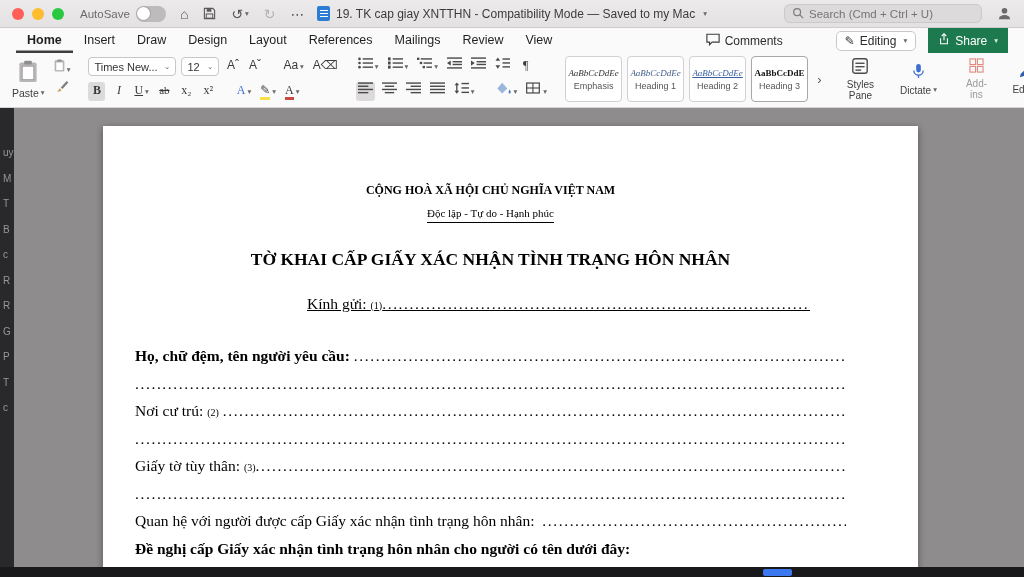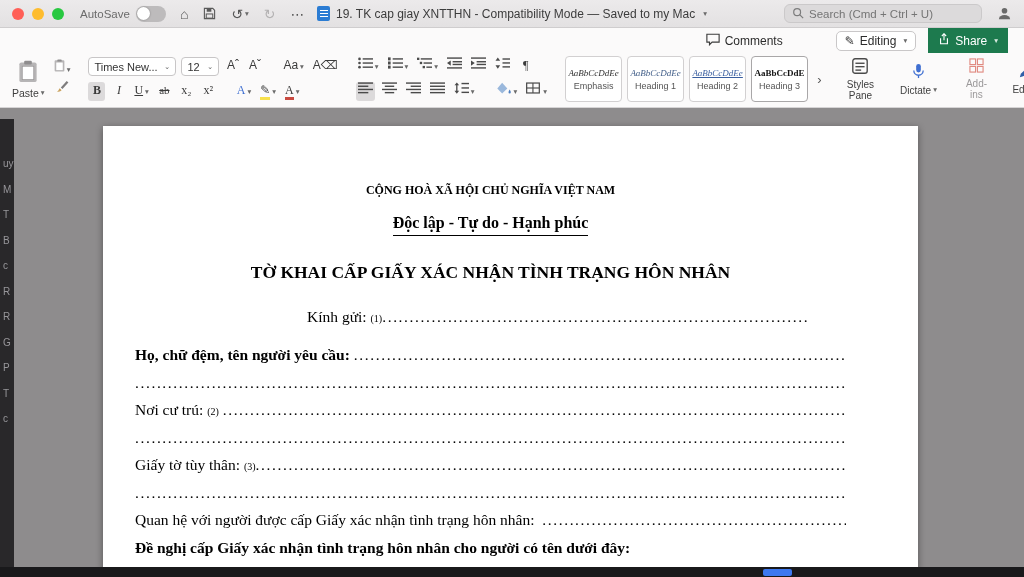--- a/index.html
+++ b/index.html
@@ -81,37 +81,37 @@
   .slabel{font-size:9px;color:#555;}
   .gal-next{font-size:13px;color:#555;padding:0 2px;}
   .bigbtn{display:flex;flex-direction:column;align-items:center;justify-content:center;gap:3px;font-size:10px;
     color:#3e3e3e;line-height:1.1;padding:0 5px;text-align:center;min-width:42px;}
   .bigbtn.gray{color:#9b999a;}
   .lblrow{display:flex;align-items:center;}
   .sp-lbl{width:34px;}
 
   
   .docarea{position:relative;flex:1;background:#8e8c8d;overflow:hidden;}
-  .leftstrip{position:absolute;left:0;top:11px;bottom:0;width:14px;background:#29282a;overflow:hidden;
+  .leftstrip{position:absolute;left:0;top:0;bottom:0;width:14px;background:#29282a;overflow:hidden;
     padding-top:32px;z-index:3;}
   .strip-letter{height:25.5px;line-height:25.5px;font-size:10px;color:#97969a;padding-left:3px;white-space:nowrap;}
   .page{position:absolute;left:103px;top:18px;width:815px;height:472px;background:#fff;
     box-shadow:0 2px 7px rgba(0,0,0,.4);padding:57px 72px 0 32px;
     font-family:"Liberation Serif","DejaVu Serif",serif;color:#000;}
   .doc-h1{font-size:12px;font-weight:700;text-align:center;}
-  .doc-h2{margin-top:16px;font-size:16px;font-weight:700;text-align:center;}
+  .doc-h2{margin-top:9px;font-size:11px;font-weight:400;text-align:center;}
   .doc-h2 .ul{display:inline-block;border-bottom:1.5px solid #000;padding-bottom:2.5px;}
   .doc-title{margin-top:26px;font-size:17.5px;font-weight:700;text-align:center;}
   .doc-body{margin-top:20px;}
   .para{display:flex;align-items:baseline;line-height:27.5px;height:27.5px;font-size:15.5px;}
   .para span{white-space:pre;}
   .para sup{font-size:10px;white-space:pre;line-height:0;}
   .para .b{font-weight:700;}
   .dots{flex:1 1 0;overflow:hidden;white-space:nowrap;letter-spacing:1.6px;}
-  .para.indent{padding-left:172px;padding-right:36px;margin-bottom:11px;}
+  .para.indent{padding-left:172px;padding-right:36px;margin-bottom:25px;text-decoration:underline;}
 
   
   .bottombar{height:10px;background:#19191b;position:relative;}
   .dock-chip{position:absolute;left:763px;top:1.5px;width:29px;height:7px;border-radius:2px;background:#3c78f0;}
 </style>
 </head>
 <body>
 
 <div class="window">
 
@@ -157,20 +157,31 @@
     </div>
     <span class="person">
       <svg width="15" height="15" viewBox="0 0 16 16">
           <circle cx="8" cy="5" r="3" fill="#6a6a6a"></circle>
           <path d="M2 14 a6 4.5 0 0 1 12 0z" fill="#6a6a6a"></path>
         </svg>
     </span>
   </div>
 
   <div class="tabrow">
+    <div class="tablist">
+        <div class="tab active">Home</div>
+        <div class="tab">Insert</div>
+        <div class="tab">Draw</div>
+        <div class="tab">Design</div>
+        <div class="tab">Layout</div>
+        <div class="tab">References</div>
+        <div class="tab">Mailings</div>
+        <div class="tab">Review</div>
+        <div class="tab">View</div>
+      </div>
     <div class="tabrow-right">
       <div class="comments-btn">
         <span>
           <svg width="14" height="13" viewBox="0 0 16 14">
               <path d="M1 1 h14 v9 h-8 l-3 3 v-3 h-3z" fill="none" stroke="#3c3c3c" stroke-width="1.3"></path>
             </svg>
         </span>
         <span>Comments</span>
       </div>
       <div class="editing-btn">

